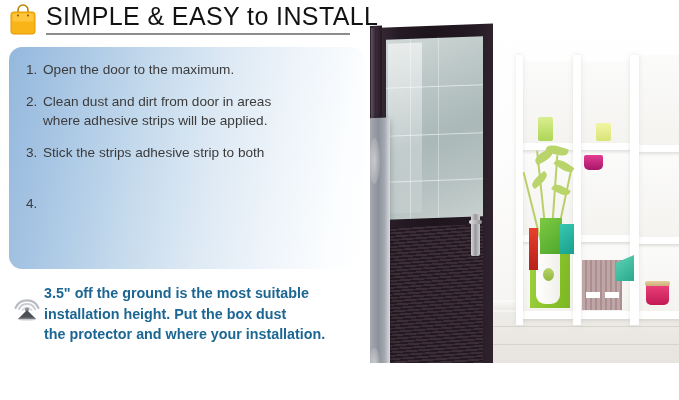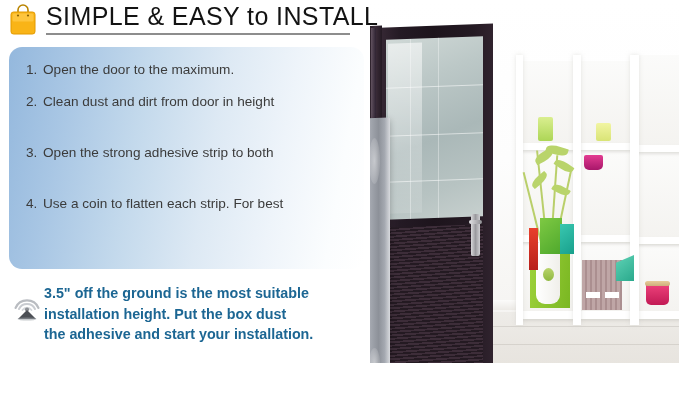--- a/index.html
+++ b/index.html
@@ -247,31 +247,31 @@
     <div class="panel">
       <div class="panel-inner">
 
         <div class="step s1">
           <span class="num">1.</span>
           <span class="txt">Open the door to the maximum.</span>
         </div>
 
         <div class="step s2">
           <span class="num">2.</span>
-          <span class="txt">Clean dust and dirt from door in height</span>
+          <span class="txt">Clean dust and dirt from door in areas</span>
+          <span class="txt">where adhesive strips will be applied.</span>
         </div>
 
         <div class="step s3">
           <span class="num">3.</span>
-          <span class="txt">Open the strong adhesive strip to both</span>
+          <span class="txt">Stick the strips adhesive strip to both</span>
         </div>
 
         <div class="step s4">
           <span class="num">4.</span>
-          <span class="txt">Use a coin to flatten each strip. For best</span>
         </div>
 
       </div>
     </div>
 
     <div class="note">
       <span class="signal-icon">
         <svg width="32" height="34" viewBox="0 0 32 34">
           <g fill="none" stroke="#b9bcc1" stroke-width="2.1" stroke-linecap="round">
             <path d="M4.5 21 A12.5 12.5 0 0 1 27.5 21"></path>
@@ -283,18 +283,18 @@
             <path d="M11.5 23 A5.6 5.6 0 0 1 20.5 23"></path>
           </g>
           <circle cx="16" cy="22.5" r="2.1" fill="#8e9196"></circle>
           <path d="M16 23 L25 32 L7 32 Z" fill="#4c4f55"></path>
           <ellipse cx="16" cy="32" rx="9.5" ry="1.6" fill="#9aa0a6" opacity=".55"></ellipse>
         </svg>
       </span>
       <div class="note-text">
         <span class="ln">3.5" off the ground is the most suitable</span>
         <span class="ln">installation height. Put the box dust</span>
-        <span class="ln">the adhesive and start your installation.</span>
+        <span class="ln">the protector and where your installation.</span>
       </div>
     </div>
 
   </div>
 </div>
 
 </body></html>

